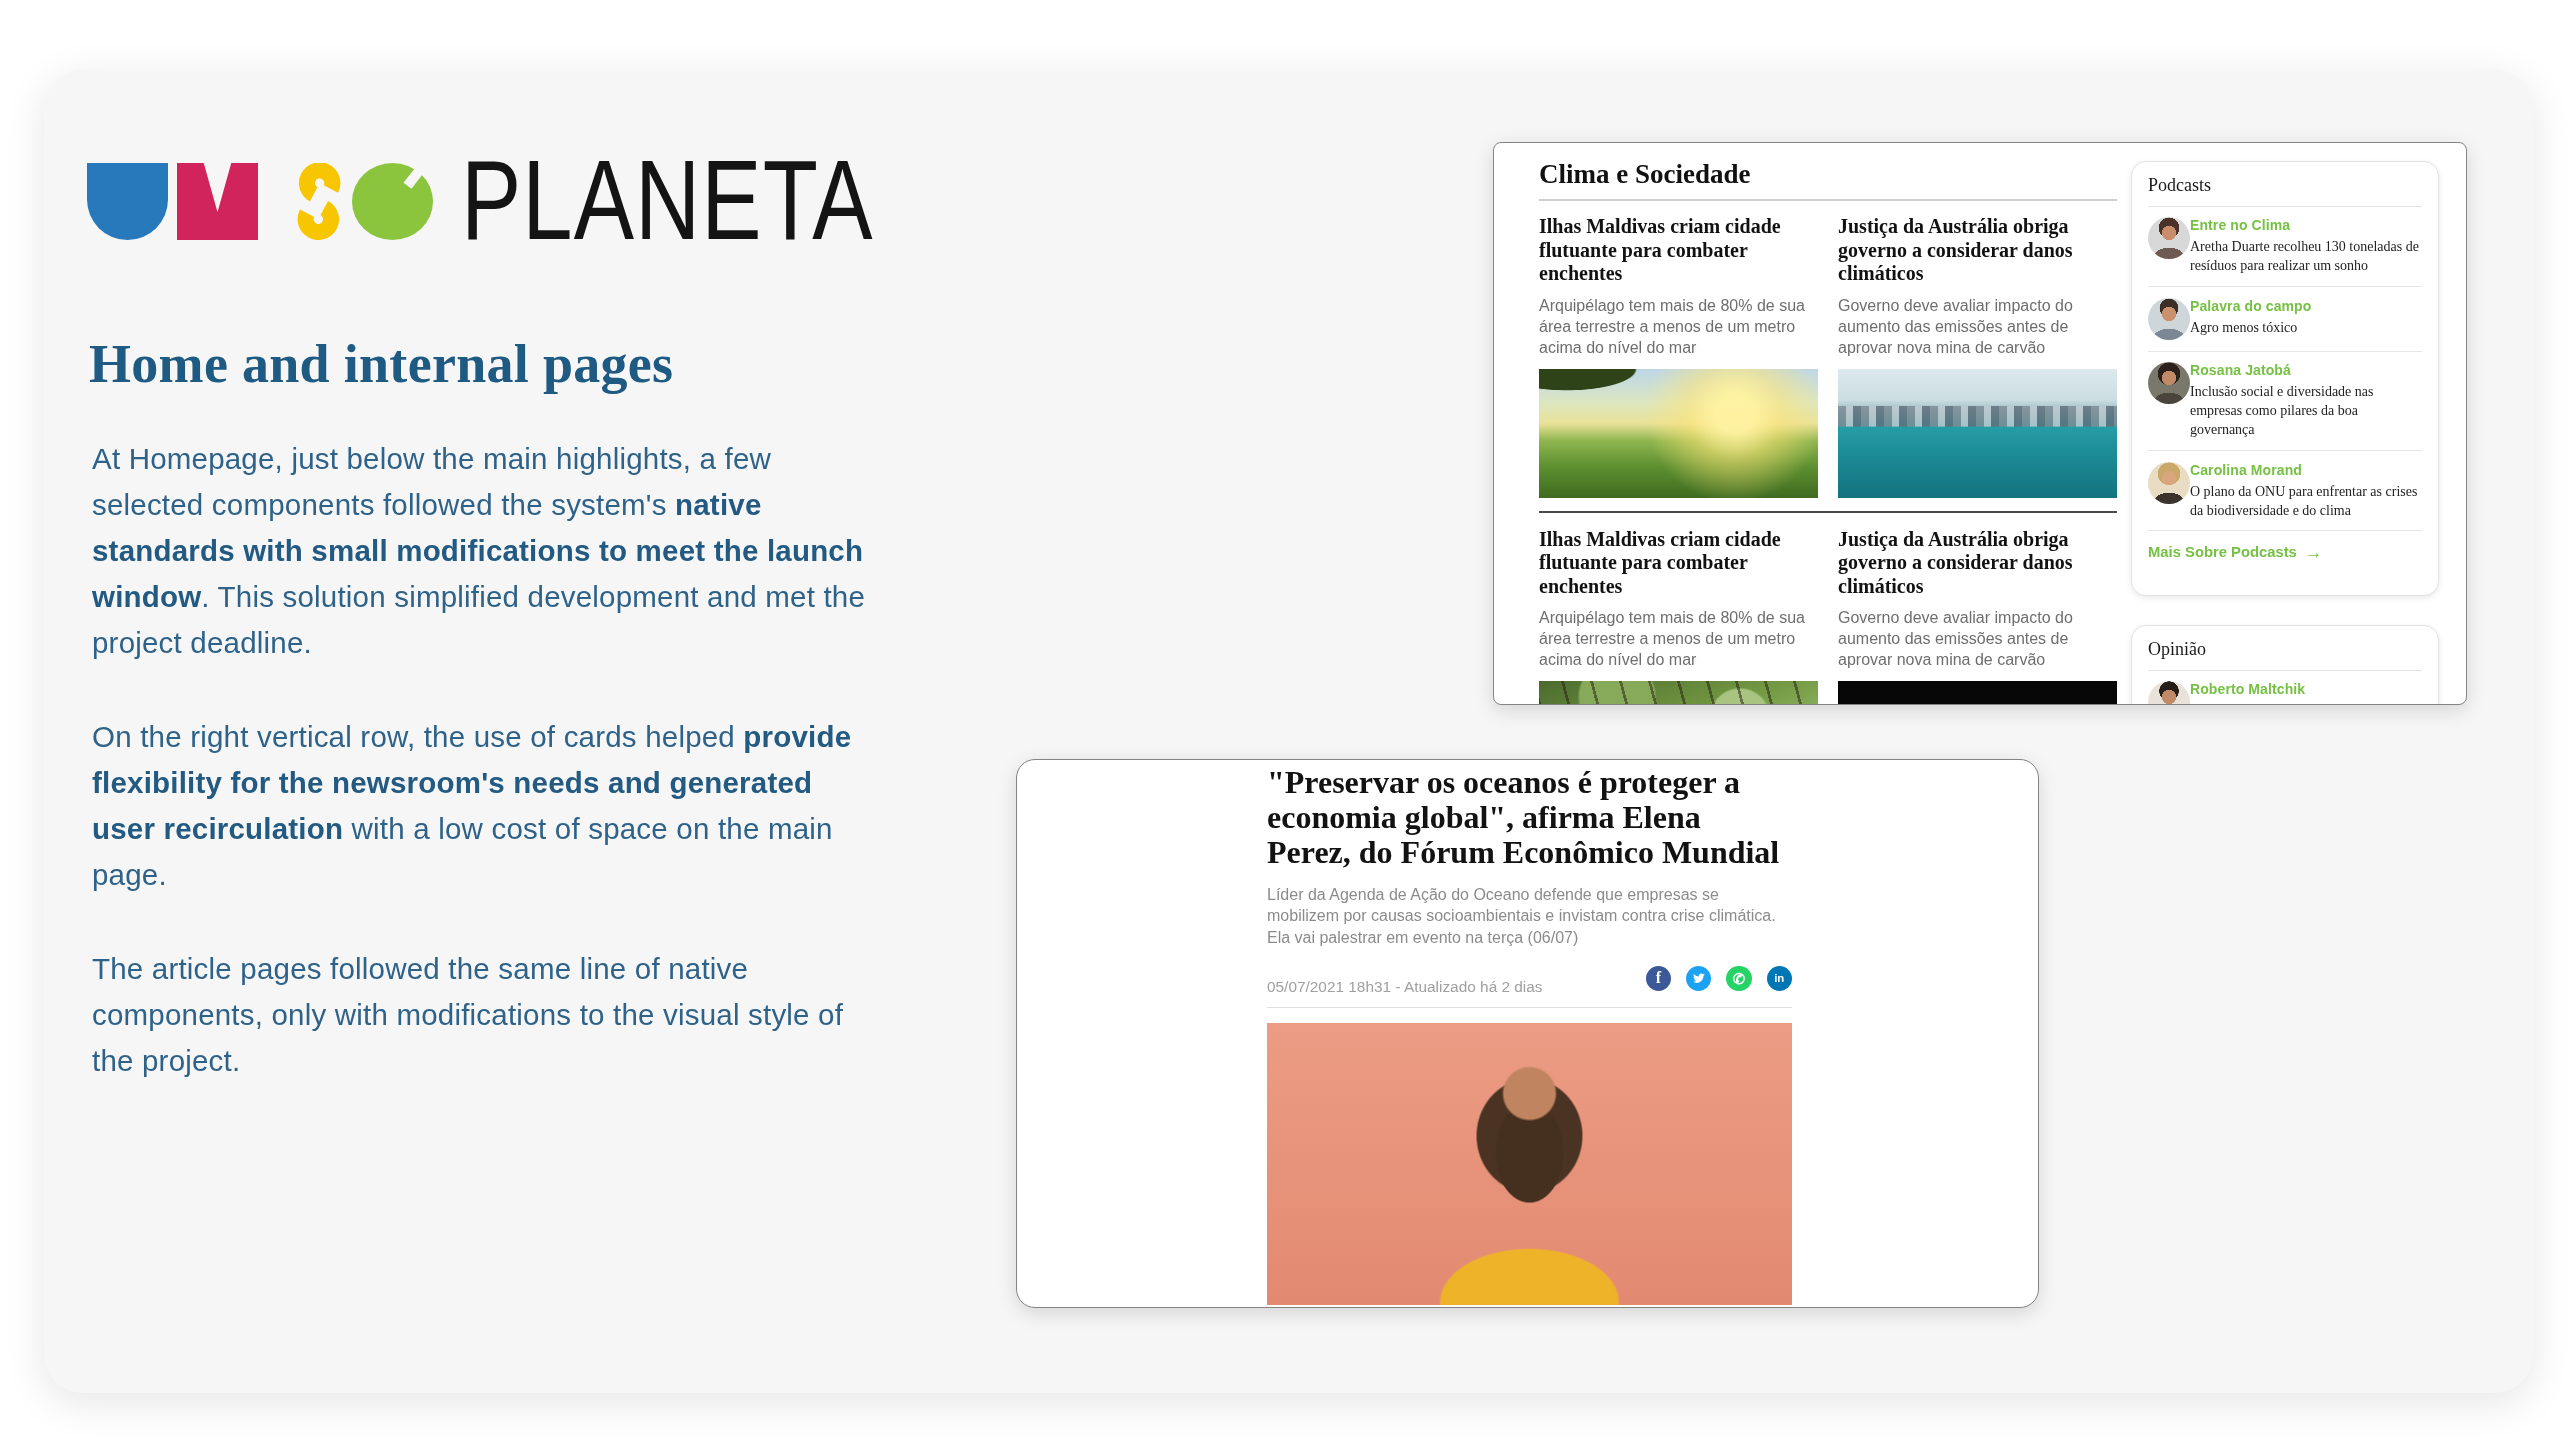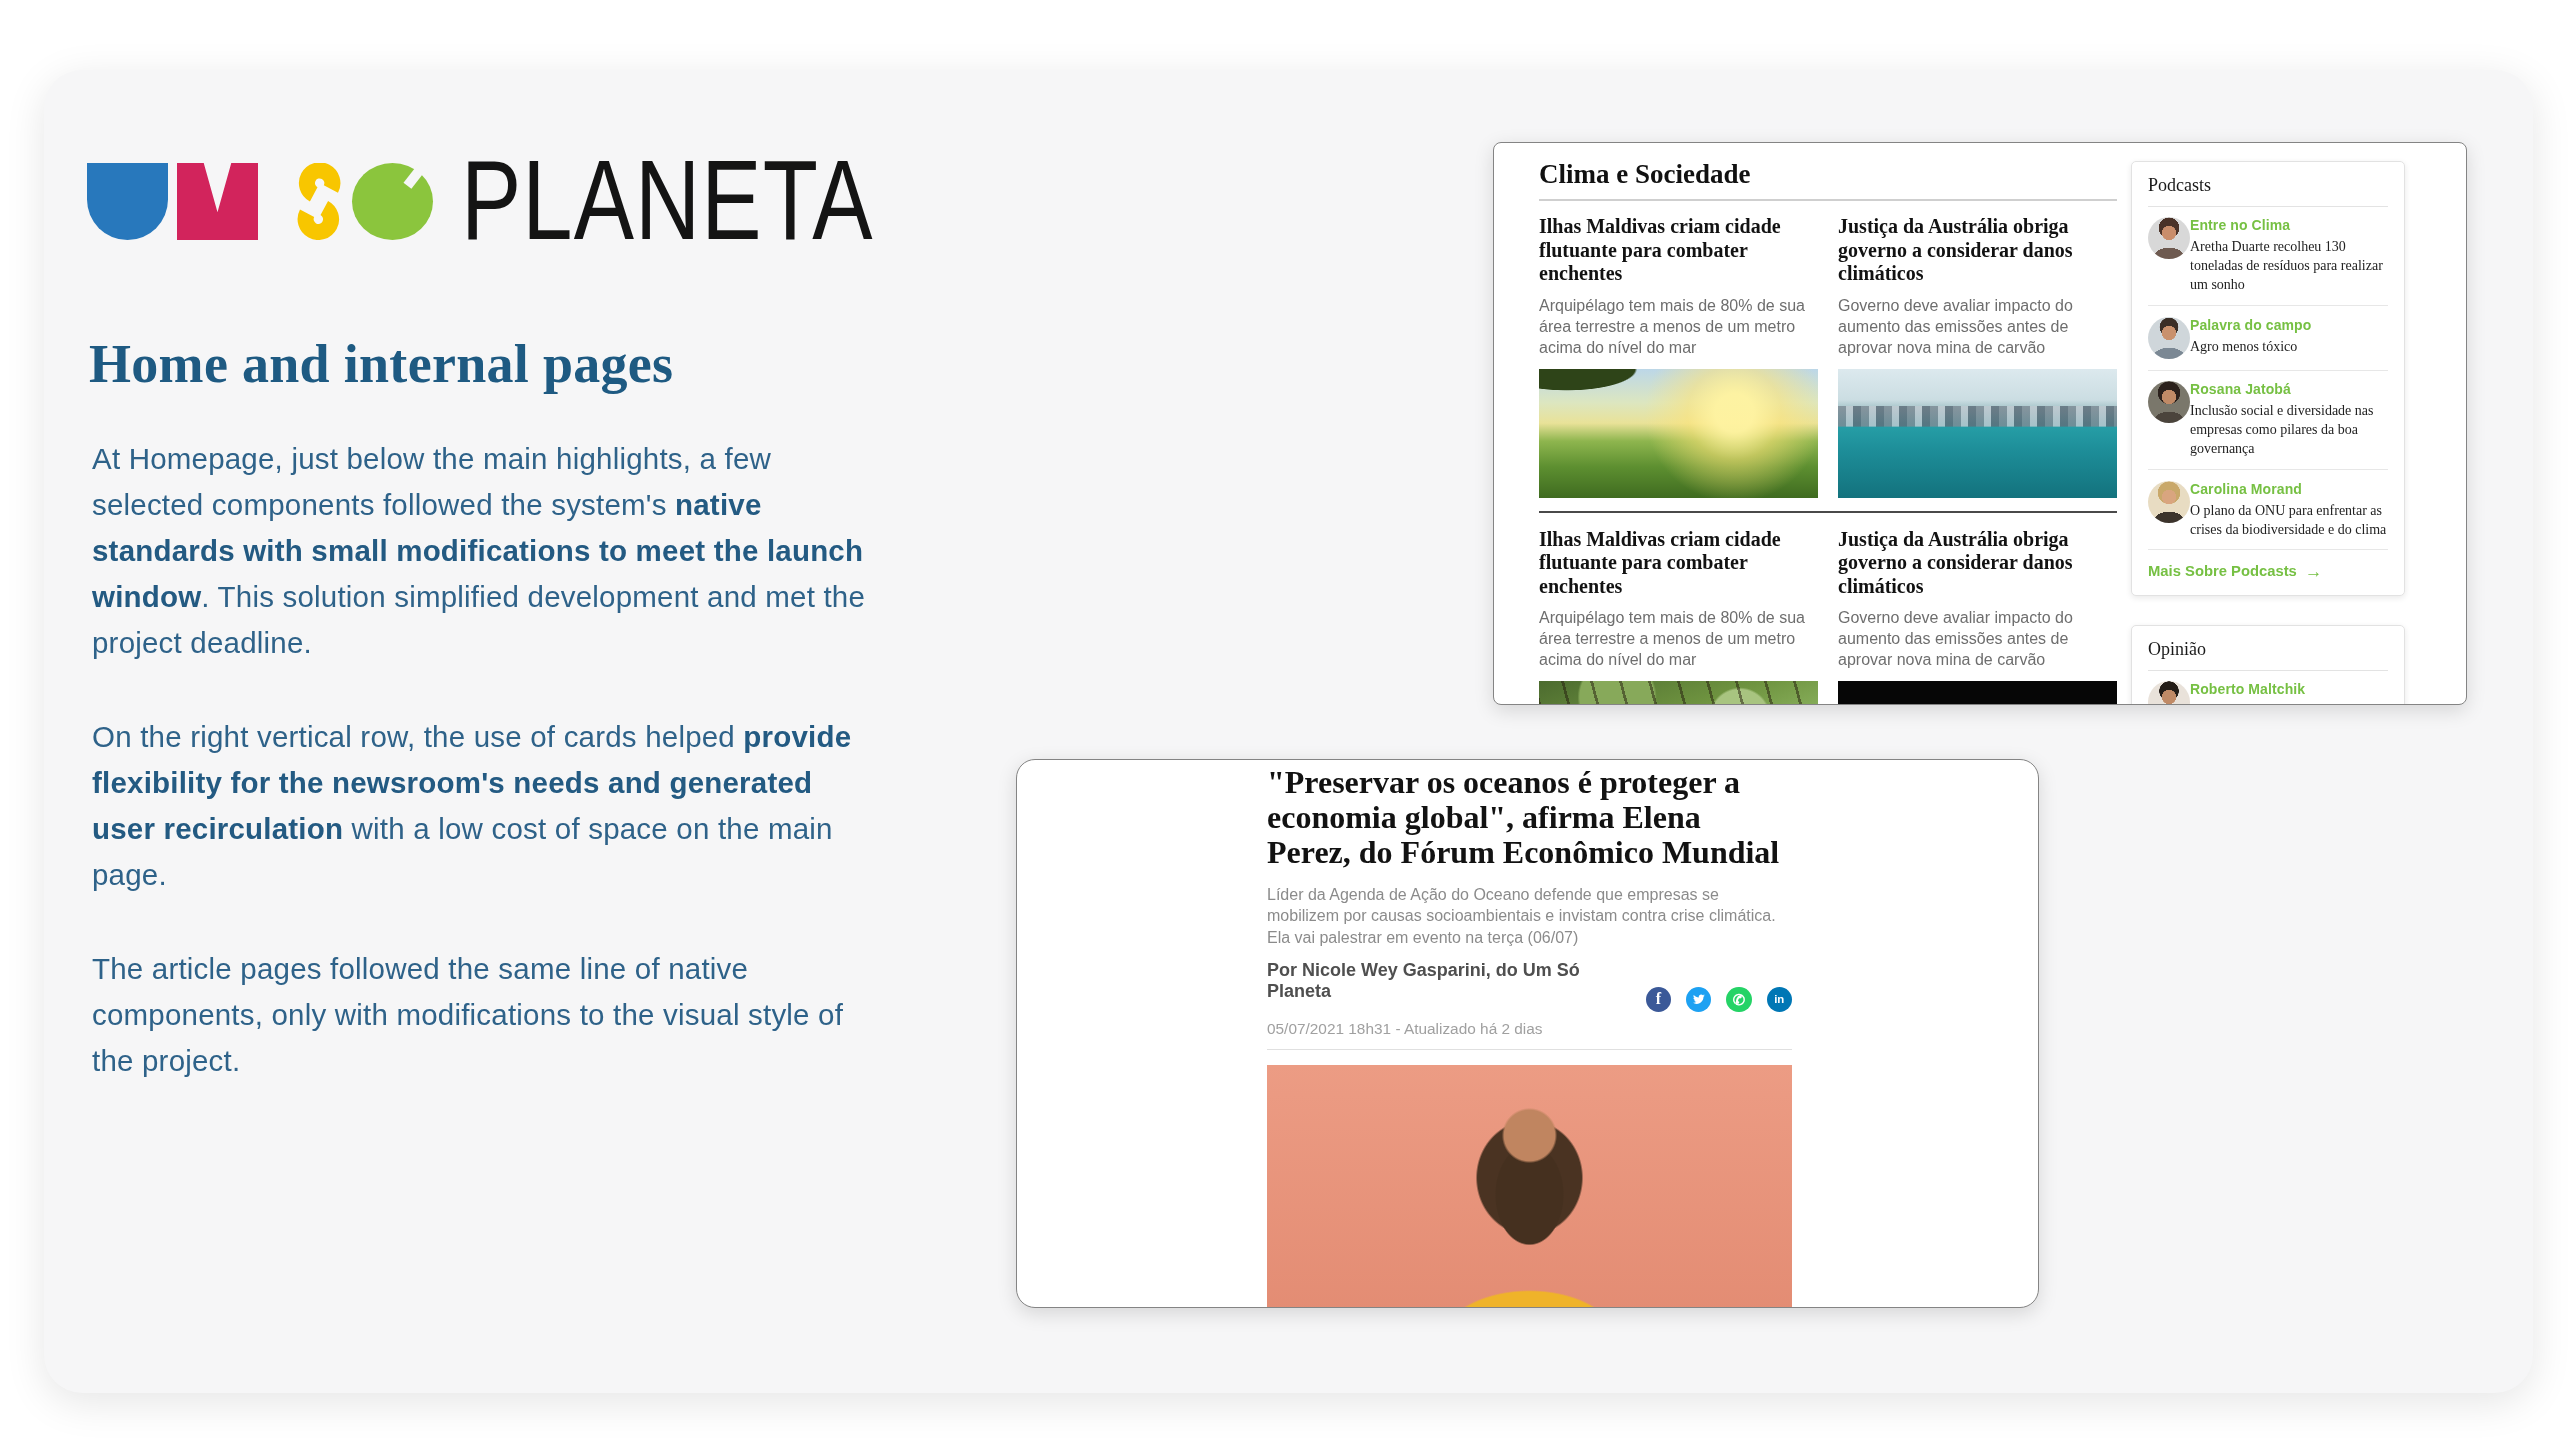--- a/index.html
+++ b/index.html
@@ -57,22 +57,22 @@
   [data-img="tree-canopy"]{ background:
       repeating-linear-gradient(75deg, rgba(35,26,12,.5) 0 2.7px, transparent 2.7px 28px),
       radial-gradient(circle at 28% 12%, #87a95a 0 16%, transparent 17%),
       radial-gradient(circle at 72% 28%, #a8c480 0 13%, transparent 14%),
       linear-gradient(160deg,#4c6b2f 0%,#6f9440 35%,#8fb763 62%,#b8cfa1 85%,#d2e2c6 100%); }
   [data-img="opera-night"]{ background:
       radial-gradient(ellipse 16% 34% at 47% 58%, #e8872a 0 34%, #2a6cb5 52%, transparent 66%),
       radial-gradient(ellipse 12% 26% at 58% 52%, #3fb6c9 0 40%, #b8541f 58%, transparent 70%),
       #060606; }
 
-  .side-card { position:absolute; left:637px; width:274px; background:#fff; border:0.7px solid #e2e2e2;
-               border-radius:5px; box-shadow:0 2px 6.7px rgba(0,0,0,.09); padding:13.4px 16px; }
+  .side-card { position:absolute; left:637px; width:308px; background:#fff; border:0.7px solid #e2e2e2;
+               border-radius:15px; box-shadow:0 2px 6.7px rgba(0,0,0,.09); padding:13.4px 16px; }
   .pod-card { top:18px; height:435px; overflow:hidden; }
   .op-card  { top:482px; height:215px; }
   .side-title { font-family:"Liberation Serif",serif; font-size:18px; color:#1a1a1a; padding-bottom:9.4px;
                 border-bottom:0.7px solid #e3e3e3; }
   .pod-item { display:flex; padding:10.7px 0; border-bottom:0.7px solid #e7e7e7; }
   .pod-item:last-of-type { border-bottom:none; }
   .avatar { flex:0 0 42px; width:42px; height:42px; border-radius:50%; }
   .pod-show { font-size:14px; font-weight:700; color:#76c043; letter-spacing:0.1px; }
   .pod-desc { margin-top:4px; font-family:"Liberation Serif",serif; font-size:14px; line-height:19px; color:#222; }
   .more-link { display:flex; align-items:center; gap:8px; padding-top:10.7px;
@@ -231,21 +231,20 @@
   </div>
 </div>
 
 <div class="embed embed2">
   <div class="art-wrap">
     <div class="a-hl">"Preservar os oceanos é proteger a economia global", afirma Elena Perez, do Fórum Econômico Mundial</div>
     <div class="a-deck">Líder da Agenda de Ação do Oceano defende que empresas se mobilizem por causas socioambientais e invistam contra crise climática. Ela vai palestrar em evento na terça (06/07)</div>
 
     <div class="a-meta">
       <div>
-        <div class="a-byline">Por Nicole Wey Gasparini, do Um Só Planeta</div>
         <div class="a-date">05/07/2021 18h31 - Atualizado há 2 dias</div>
       </div>
       <div class="soc-row">
         <div class="soc soc-fb">
             <span>f</span>
           </div>
         <div class="soc soc-tw">
           <svg width="14.8" height="14.8" viewBox="0 0 21 21">
             <path fill="#ffffff" d="M19.6 5c-.6.3-1.3.5-2 .6.7-.4 1.3-1.1 1.5-1.9-.7.4-1.4.7-2.2.9-.6-.7-1.5-1.1-2.5-1.1-1.9 0-3.4 1.5-3.4 3.4 0 .3 0 .5.1.8-2.8-.1-5.4-1.5-7.1-3.6-.3.5-.5 1.1-.5 1.7 0 1.2.6 2.2 1.5 2.8-.6 0-1.1-.2-1.6-.4v.1c0 1.6 1.2 3 2.7 3.3-.3.1-.6.1-.9.1-.2 0-.4 0-.6-.1.4 1.3 1.7 2.3 3.2 2.3-1.2.9-2.6 1.5-4.2 1.5h-.8c1.5 1 3.3 1.5 5.2 1.5 6.3 0 9.7-5.2 9.7-9.7v-.4c.7-.5 1.3-1.1 1.9-1.8z"></path>
           </svg>

